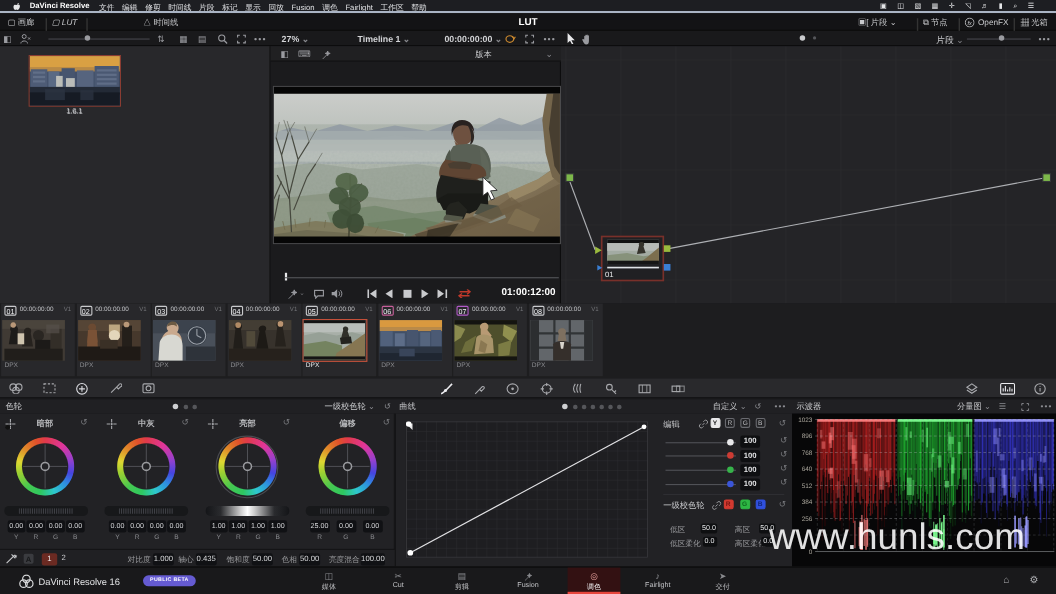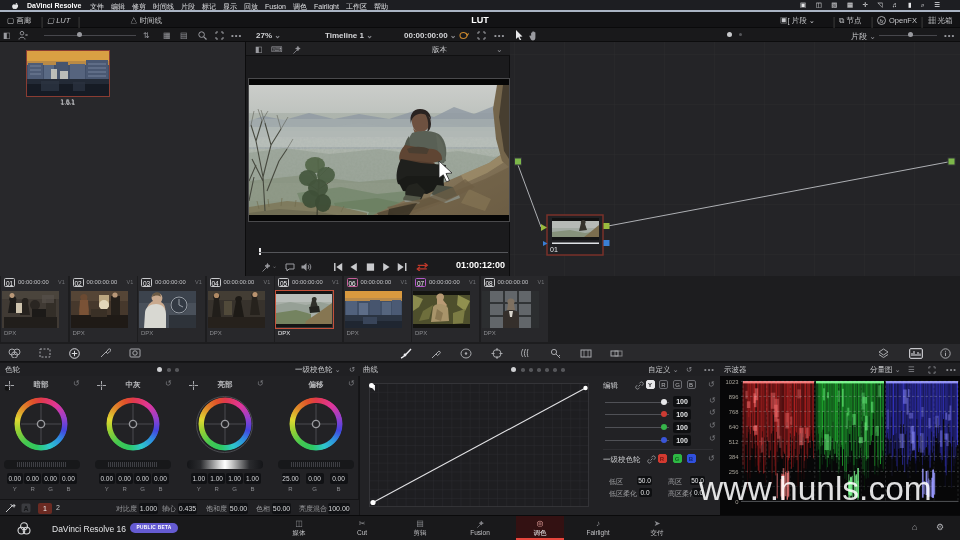--- a/index.html
+++ b/index.html
@@ -1444,21 +1444,21 @@
   <style>
     .pgi{position:absolute;top:3px;width:60px;text-align:center;color:#8a8b8f;font-size:8px;}
     .pgl{position:absolute;top:13px;width:60px;text-align:center;color:#c0c1c4;font-size:6.5px;}
   </style>
 
   <svg class="abs" style="left:17px;top:6px;" width="14" height="13" viewBox="0 0 14 13">
     <circle cx="7" cy="4.2" r="3.4" fill="none" stroke="#d8d9db" stroke-width="1.1"></circle>
     <circle cx="4.4" cy="8.6" r="3.4" fill="none" stroke="#d8d9db" stroke-width="1.1"></circle>
     <circle cx="9.6" cy="8.6" r="3.4" fill="none" stroke="#d8d9db" stroke-width="1.1"></circle>
   </svg>
-  <span class="abs" style="left:52px;top:7.5px;color:#e4e5e7;font-size:8.5px;">DaVinci Resolve 16</span>
+  <span class="abs" style="left:35px;top:7.5px;color:#e4e5e7;font-size:8.5px;">DaVinci Resolve 16</span>
   <div class="abs" style="left:130px;top:7px;width:48px;height:10px;background:#655bd2;border-radius:5px;color:#fff;font-size:4.8px;font-weight:bold;text-align:center;line-height:10px;letter-spacing:0.3px;">PUBLIC BETA</div>
 
   <div class="pgi" style="left:269px;">◫</div>
       <div class="pgl" style="left:269px;">媒体</div>
   <div class="pgi" style="left:332px;">✂</div>
       <div class="pgl" style="left:332px;">Cut</div>
   <div class="pgi" style="left:390px;">▤</div>
       <div class="pgl" style="left:390px;">剪辑</div>
   <svg class="abs" style="left:476px;top:4px;" width="9" height="9" viewBox="0 0 11 11">
         <path d="M1.5 9.5 L6 5 M6.5 1.5 L7.2 3.2 L9 3.9 L7.2 4.6 L6.5 6.3 L5.8 4.6 L4 3.9 L5.8 3.2 Z" stroke="#8a8b8f" fill="#8a8b8f" stroke-width="0.8"></path>

